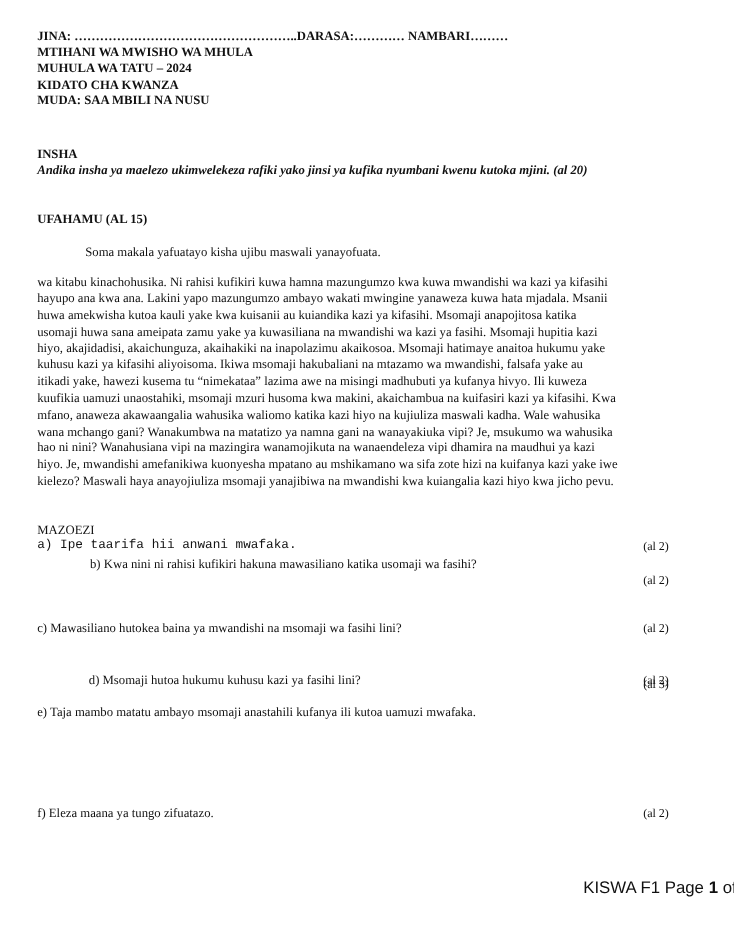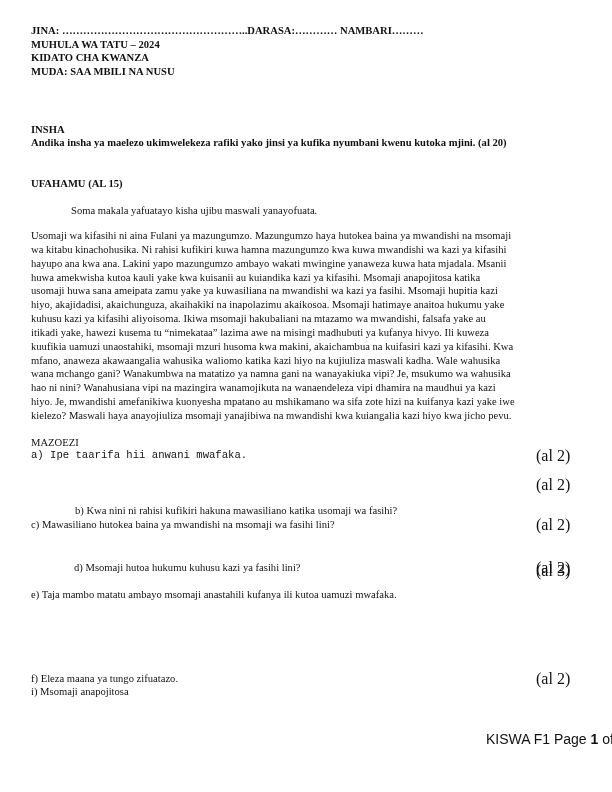--- a/index.html
+++ b/index.html
@@ -6,75 +6,74 @@
   body { width: 612px; height: 792px; position: relative; overflow: hidden;
          font-family: "Liberation Serif", "DejaVu Serif", serif; color: #111; }
   .page { position: absolute; left: 0; top: 0; width: 612px; height: 792px; }
   .line { position: absolute; left: 31px; font-size: 10.6px; line-height: 13px; white-space: nowrap; }
   .b { font-weight: bold; }
   .hdr { position: absolute; left: 31px; top: 24px; font-size: 10.6px; line-height: 13.6px; font-weight: bold; }
   .hdr div { white-space: nowrap; }
   .passage { position: absolute; left: 31px; top: 229px; width: 552px; font-size: 10.6px; line-height: 13.85px; }
   .passage div { white-space: nowrap; }
   .q { position: absolute; left: 31px; width: 530px; font-size: 10.6px; line-height: 13px; white-space: nowrap; }
-  .marks { position: absolute; left: 536px; font-size: 16px; line-height: 13px; white-space: nowrap; }
+  .marks { position: absolute; left: 536px; font-size: 10px; line-height: 13px; white-space: nowrap; }
   .footer { position: absolute; left: 486px; top: 731px; font-family: "Liberation Sans", "DejaVu Sans", sans-serif; font-size: 14px; white-space: nowrap; }
   .footer .num { font-weight: bold; }
 </style>
 </head>
 <body>
 
 <div class="page">
 
   <div class="hdr">
     <div>JINA: ……………………………………………..DARASA:………… NAMBARI………</div>
+    <div>MTIHANI WA MWISHO WA MHULA</div>
     <div>MUHULA WA TATU – 2024</div>
     <div>KIDATO CHA KWANZA</div>
     <div>MUDA: SAA MBILI NA NUSU</div>
   </div>
 
   <div class="line b" style="top:123px;">INSHA</div>
-  <div class="line b" style="top:136px;">Andika insha ya maelezo ukimwelekeza rafiki yako jinsi ya kufika nyumbani kwenu kutoka mjini. (al 20)</div>
+  <div class="line b" style="top:136px;font-style:italic;">Andika insha ya maelezo ukimwelekeza rafiki yako jinsi ya kufika nyumbani kwenu kutoka mjini. (al 20)</div>
 
   <div class="line b" style="top:177px;">UFAHAMU (AL 15)</div>
   <div class="line" style="top:204px;margin-left:40px;">Soma makala yafuatayo kisha ujibu maswali yanayofuata.</div>
 
   <div class="passage">
-    <div>Usomaji wa kifasihi ni aina Fulani ya mazungumzo.  Mazungumzo haya hutokea baina ya mwandishi na msomaji</div>
     <div>wa kitabu kinachohusika. Ni rahisi kufikiri kuwa hamna mazungumzo kwa kuwa mwandishi wa kazi ya kifasihi</div>
     <div>hayupo ana kwa ana.  Lakini yapo mazungumzo ambayo wakati mwingine yanaweza kuwa hata mjadala.  Msanii</div>
     <div>huwa amekwisha kutoa kauli yake kwa kuisanii au kuiandika kazi ya kifasihi.  Msomaji anapojitosa katika</div>
     <div>usomaji huwa sana ameipata zamu yake ya kuwasiliana na mwandishi wa kazi ya fasihi.  Msomaji hupitia kazi</div>
     <div>hiyo, akajidadisi, akaichunguza, akaihakiki na inapolazimu akaikosoa.  Msomaji hatimaye anaitoa hukumu yake</div>
     <div>kuhusu kazi ya kifasihi aliyoisoma.  Ikiwa msomaji hakubaliani na mtazamo wa mwandishi, falsafa yake au</div>
     <div>itikadi yake, hawezi kusema tu “nimekataa” lazima awe na misingi madhubuti ya kufanya hivyo.  Ili kuweza</div>
     <div>kuufikia uamuzi unaostahiki, msomaji mzuri husoma kwa makini, akaichambua na kuifasiri kazi ya kifasihi. Kwa</div>
     <div>mfano, anaweza akawaangalia wahusika waliomo katika kazi hiyo na kujiuliza maswali kadha.  Wale wahusika</div>
     <div>wana mchango gani?  Wanakumbwa na matatizo ya namna gani na wanayakiuka vipi? Je, msukumo wa wahusika</div>
     <div>hao ni nini?  Wanahusiana vipi na mazingira wanamojikuta na wanaendeleza vipi dhamira na maudhui ya kazi</div>
     <div>hiyo. Je, mwandishi amefanikiwa kuonyesha mpatano au mshikamano wa sifa zote hizi na kuifanya kazi yake iwe</div>
     <div>kielezo? Maswali haya anayojiuliza msomaji yanajibiwa na mwandishi kwa kuiangalia kazi hiyo kwa jicho pevu.</div>
   </div>
 
   <div class="line" style="top:436px;">MAZOEZI</div>
 
   <div class="q" style="top:449px;font-family:Liberation Mono, monospace;">a) Ipe taarifa hii anwani mwafaka.</div>
   <div class="marks" style="top:449px;">(al 2)</div>
 
-  <div class="q" style="top:504px;padding-left:44px;">b) Kwa nini ni rahisi kufikiri hakuna mawasiliano katika usomaji wa fasihi?</div>
+  <div class="q" style="top:464px;padding-left:44px;">b) Kwa nini ni rahisi kufikiri hakuna mawasiliano katika usomaji wa fasihi?</div>
   <div class="marks" style="top:478px;">(al 2)</div>
 
   <div class="q" style="top:518px;">c) Mawasiliano hutokea baina ya mwandishi na msomaji wa fasihi lini?</div>
   <div class="marks" style="top:518px;">(al 2)</div>
 
   <div class="q" style="top:561px;margin-left:43px;">d) Msomaji hutoa hukumu kuhusu kazi ya fasihi lini?</div>
   <div class="marks" style="top:561px;">(al 2)</div>
 
   <div class="q" style="top:588px;">e) Taja mambo matatu ambayo msomaji anastahili kufanya ili kutoa uamuzi mwafaka.</div>
   <div class="marks" style="top:564px;">(al 3)</div>
 
   <div class="q" style="top:672px;">f) Eleza maana ya tungo zifuatazo.</div>
   <div class="marks" style="top:672px;">(al 2)</div>
-  <div class="q" style="top:685px;">i) Msomaji anapojitosa</div>
 
   <div class="footer"><span>KISWA F1 Page </span><span class="num">1</span><span> of </span><span class="num">4</span></div>
 
 </div>
 
 </body></html>

